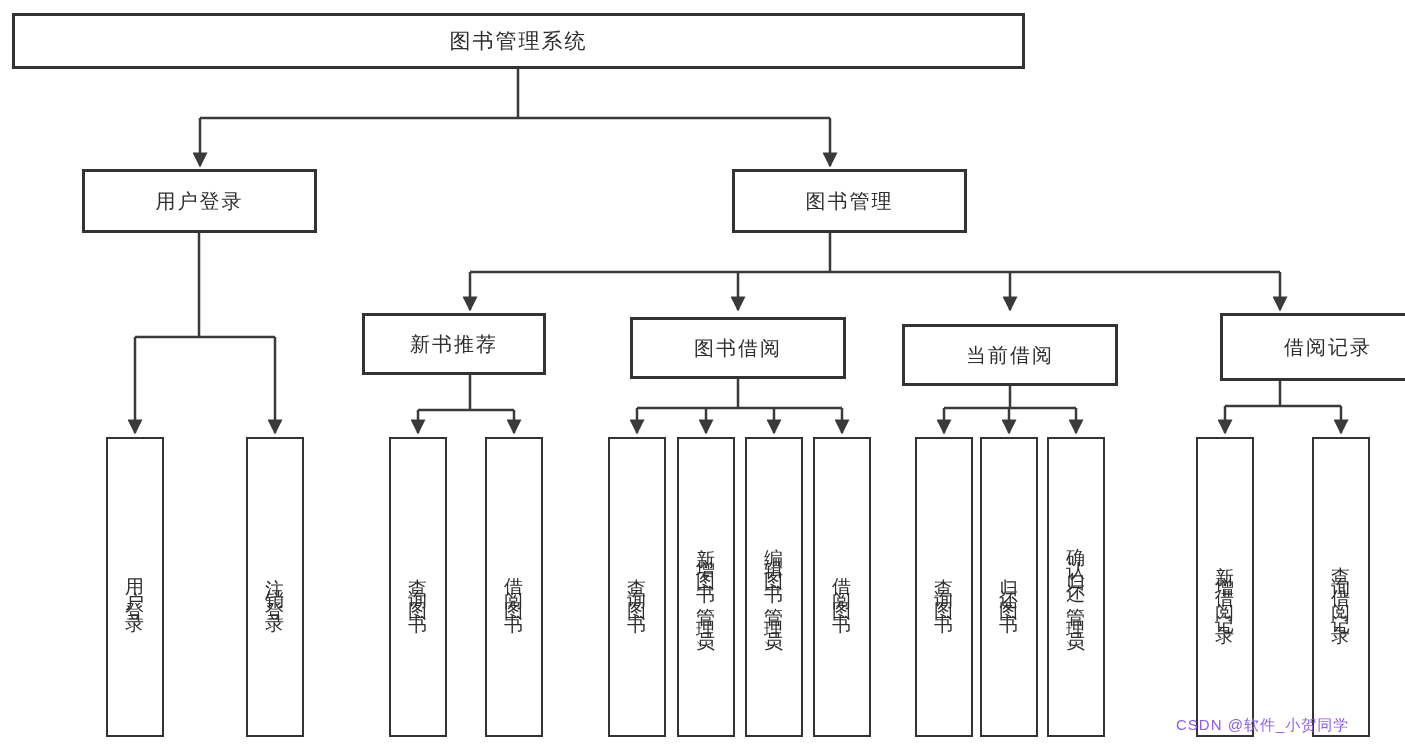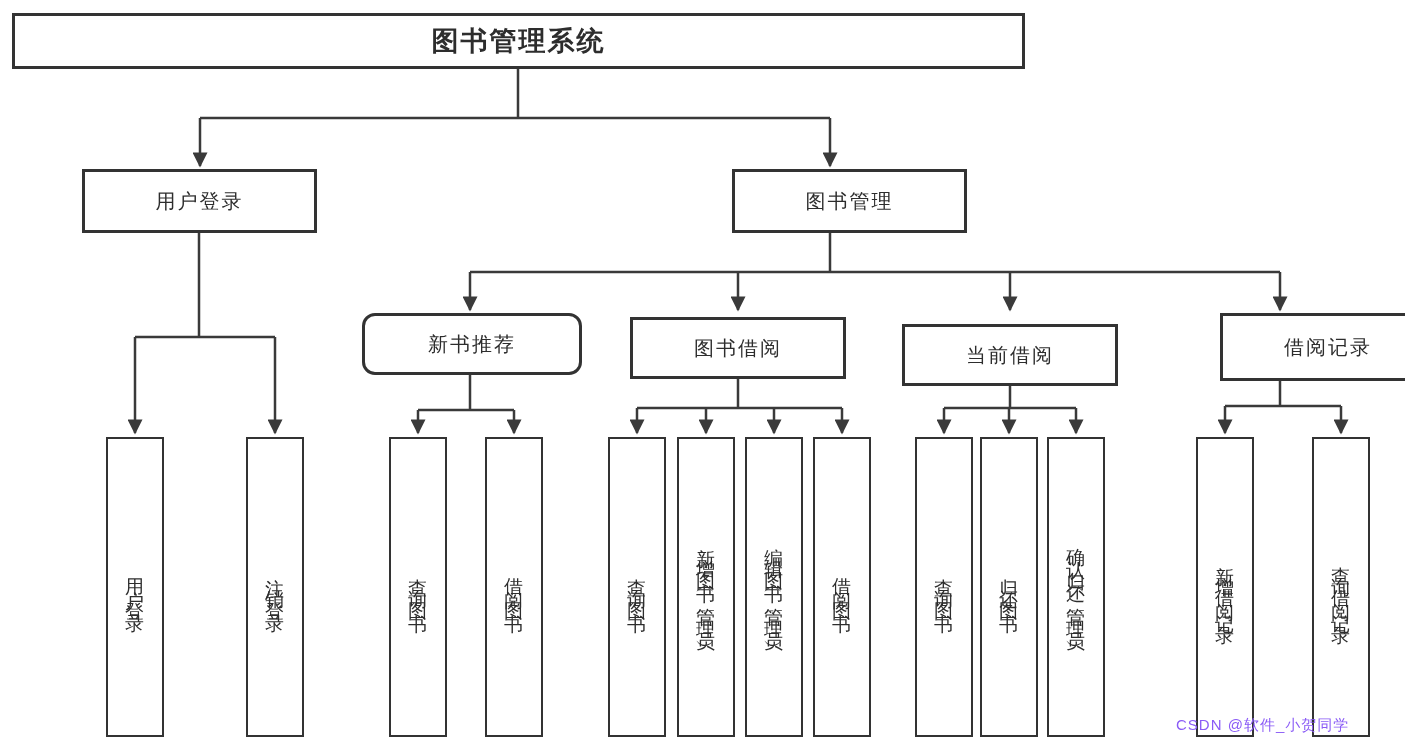--- a/index.html
+++ b/index.html
@@ -16,21 +16,21 @@
     position: absolute;
     background: #ffffff;
     border: 3px solid #333333;
     color: #2d2d2d;
     display: flex;
     align-items: center;
     justify-content: center;
     z-index: 2;
   }
   .h-node { font-size: 20px; letter-spacing: 2px; white-space: nowrap; }
-  .root-node { font-size: 27px; font-weight: bold; }
+  .root-node { font-size: 21px; }
   .v-node { border-width: 2.5px; }
   .v-node .vtext {
     writing-mode: vertical-rl;
     text-orientation: mixed;
     font-size: 19px;
     line-height: 1;
     letter-spacing: 12px;
     white-space: nowrap;
   }
   .watermark {
@@ -85,21 +85,21 @@
       <path d="M1225 406 L1225 433"></path>
       <path d="M1341 406 L1341 433"></path>
     </g>
   </svg>
 
   <div class="node h-node root-node" style="left:12px; top:13px; width:1013px; height:56px;">图书管理系统</div>
 
   <div class="node h-node" style="left:82px; top:169px; width:235px; height:64px;">用户登录</div>
   <div class="node h-node" style="left:712px; top:169px; width:235px; height:64px;margin-left:20px;">图书管理</div>
 
-  <div class="node h-node" style="left:362px; top:313px; width:220px; height:62px;border-radius:13px;">新书推荐</div>
+  <div class="node h-node" style="left:362px; top:313px; width:184px; height:62px;">新书推荐</div>
   <div class="node h-node" style="left:630px; top:317px; width:216px; height:62px;">图书借阅</div>
   <div class="node h-node" style="left:902px; top:324px; width:216px; height:62px;">当前借阅</div>
   <div class="node h-node" style="left:1220px; top:313px; width:216px; height:68px;">借阅记录</div>
 
   <div class="node v-node" style="left:106px; top:437px; width:58px; height:300px;">
     <span class="vtext">用户登录</span>
   </div>
   <div class="node v-node" style="left:246px; top:437px; width:58px; height:300px;">
     <span class="vtext">注销登录</span>
   </div>

